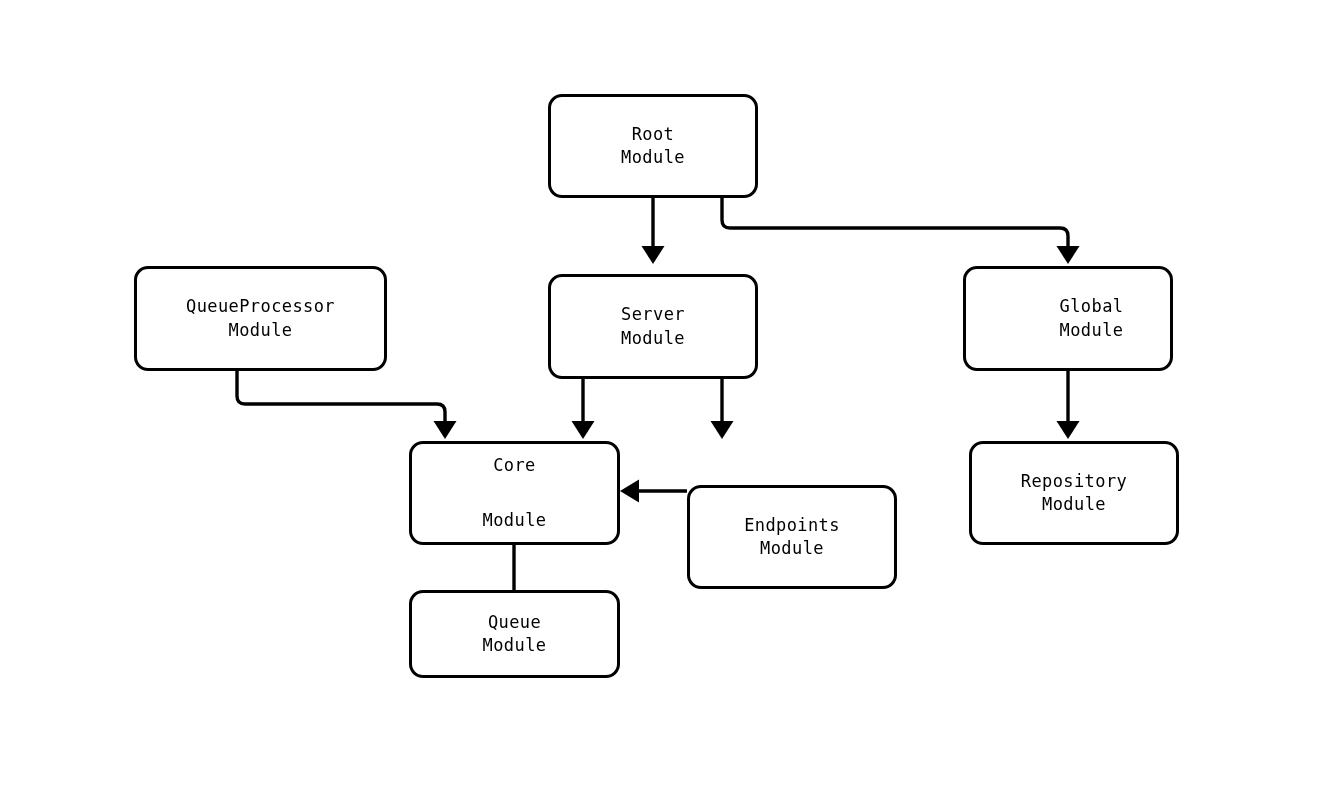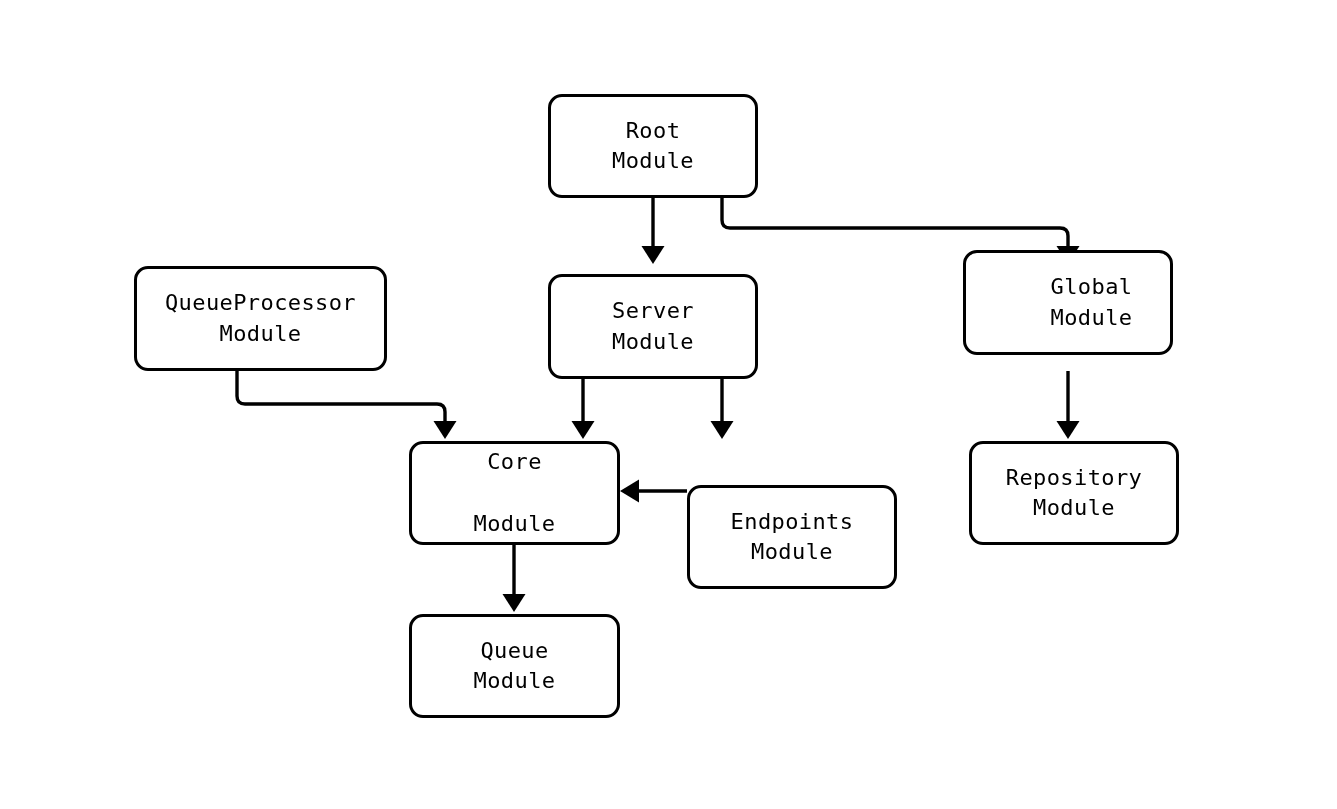--- a/index.html
+++ b/index.html
@@ -37,21 +37,21 @@
     background: #ffffff;
     border: 3px solid #000000;
     border-radius: 14px;
     display: flex;
     flex-direction: column;
     align-items: center;
     justify-content: center;
     text-align: center;
     color: #000000;
     font-family: "DejaVu Sans Mono", monospace;
-    font-size: 22px;
+    font-size: 17px;
     line-height: 1.38;
     letter-spacing: 0.4px;
     font-weight: 500;
   }
   .node-line {
     display: block;
     white-space: pre;
   }
 </style>
 </head>
@@ -99,39 +99,39 @@
     <div class="node" style="left:134px; top:266px; width:253px; height:105px;">
       <span class="node-line">QueueProcessor</span>
       <span class="node-line">Module</span>
     </div>
 
     <div class="node" style="left:548px; top:266px; width:210px; height:105px;margin-top:8px;">
       <span class="node-line">Server</span>
       <span class="node-line">Module</span>
     </div>
 
-    <div class="node" style="left:963px; top:250px; width:210px; height:105px;padding-left:47px;">
+    <div class="node" style="left:963px; top:266px; width:210px; height:105px;padding-left:47px;">
       <span class="node-line">Global</span>
       <span class="node-line">Module</span>
     </div>
 
     <div class="node" style="left:409px; top:441px; width:211px; height:104px; border-width:3.6px;gap:32px;">
       <span class="node-line">Core</span>
       <span class="node-line">Module</span>
     </div>
 
     <div class="node" style="left:687px; top:441px; width:210px; height:104px;margin-top:44px;">
       <span class="node-line">Endpoints</span>
       <span class="node-line">Module</span>
     </div>
 
     <div class="node" style="left:969px; top:441px; width:210px; height:104px;align-items:center;">
       <span class="node-line">Repository</span>
       <span class="node-line">Module</span>
     </div>
 
-    <div class="node" style="left:409px; top:614px; width:211px; height:104px; border-width:3.6px;">
+    <div class="node" style="left:409px; top:590px; width:211px; height:88px; border-width:3.6px;">
       <span class="node-line">Queue</span>
       <span class="node-line">Module</span>
     </div>
 
   </div>
 </div>
 
 </body></html>

